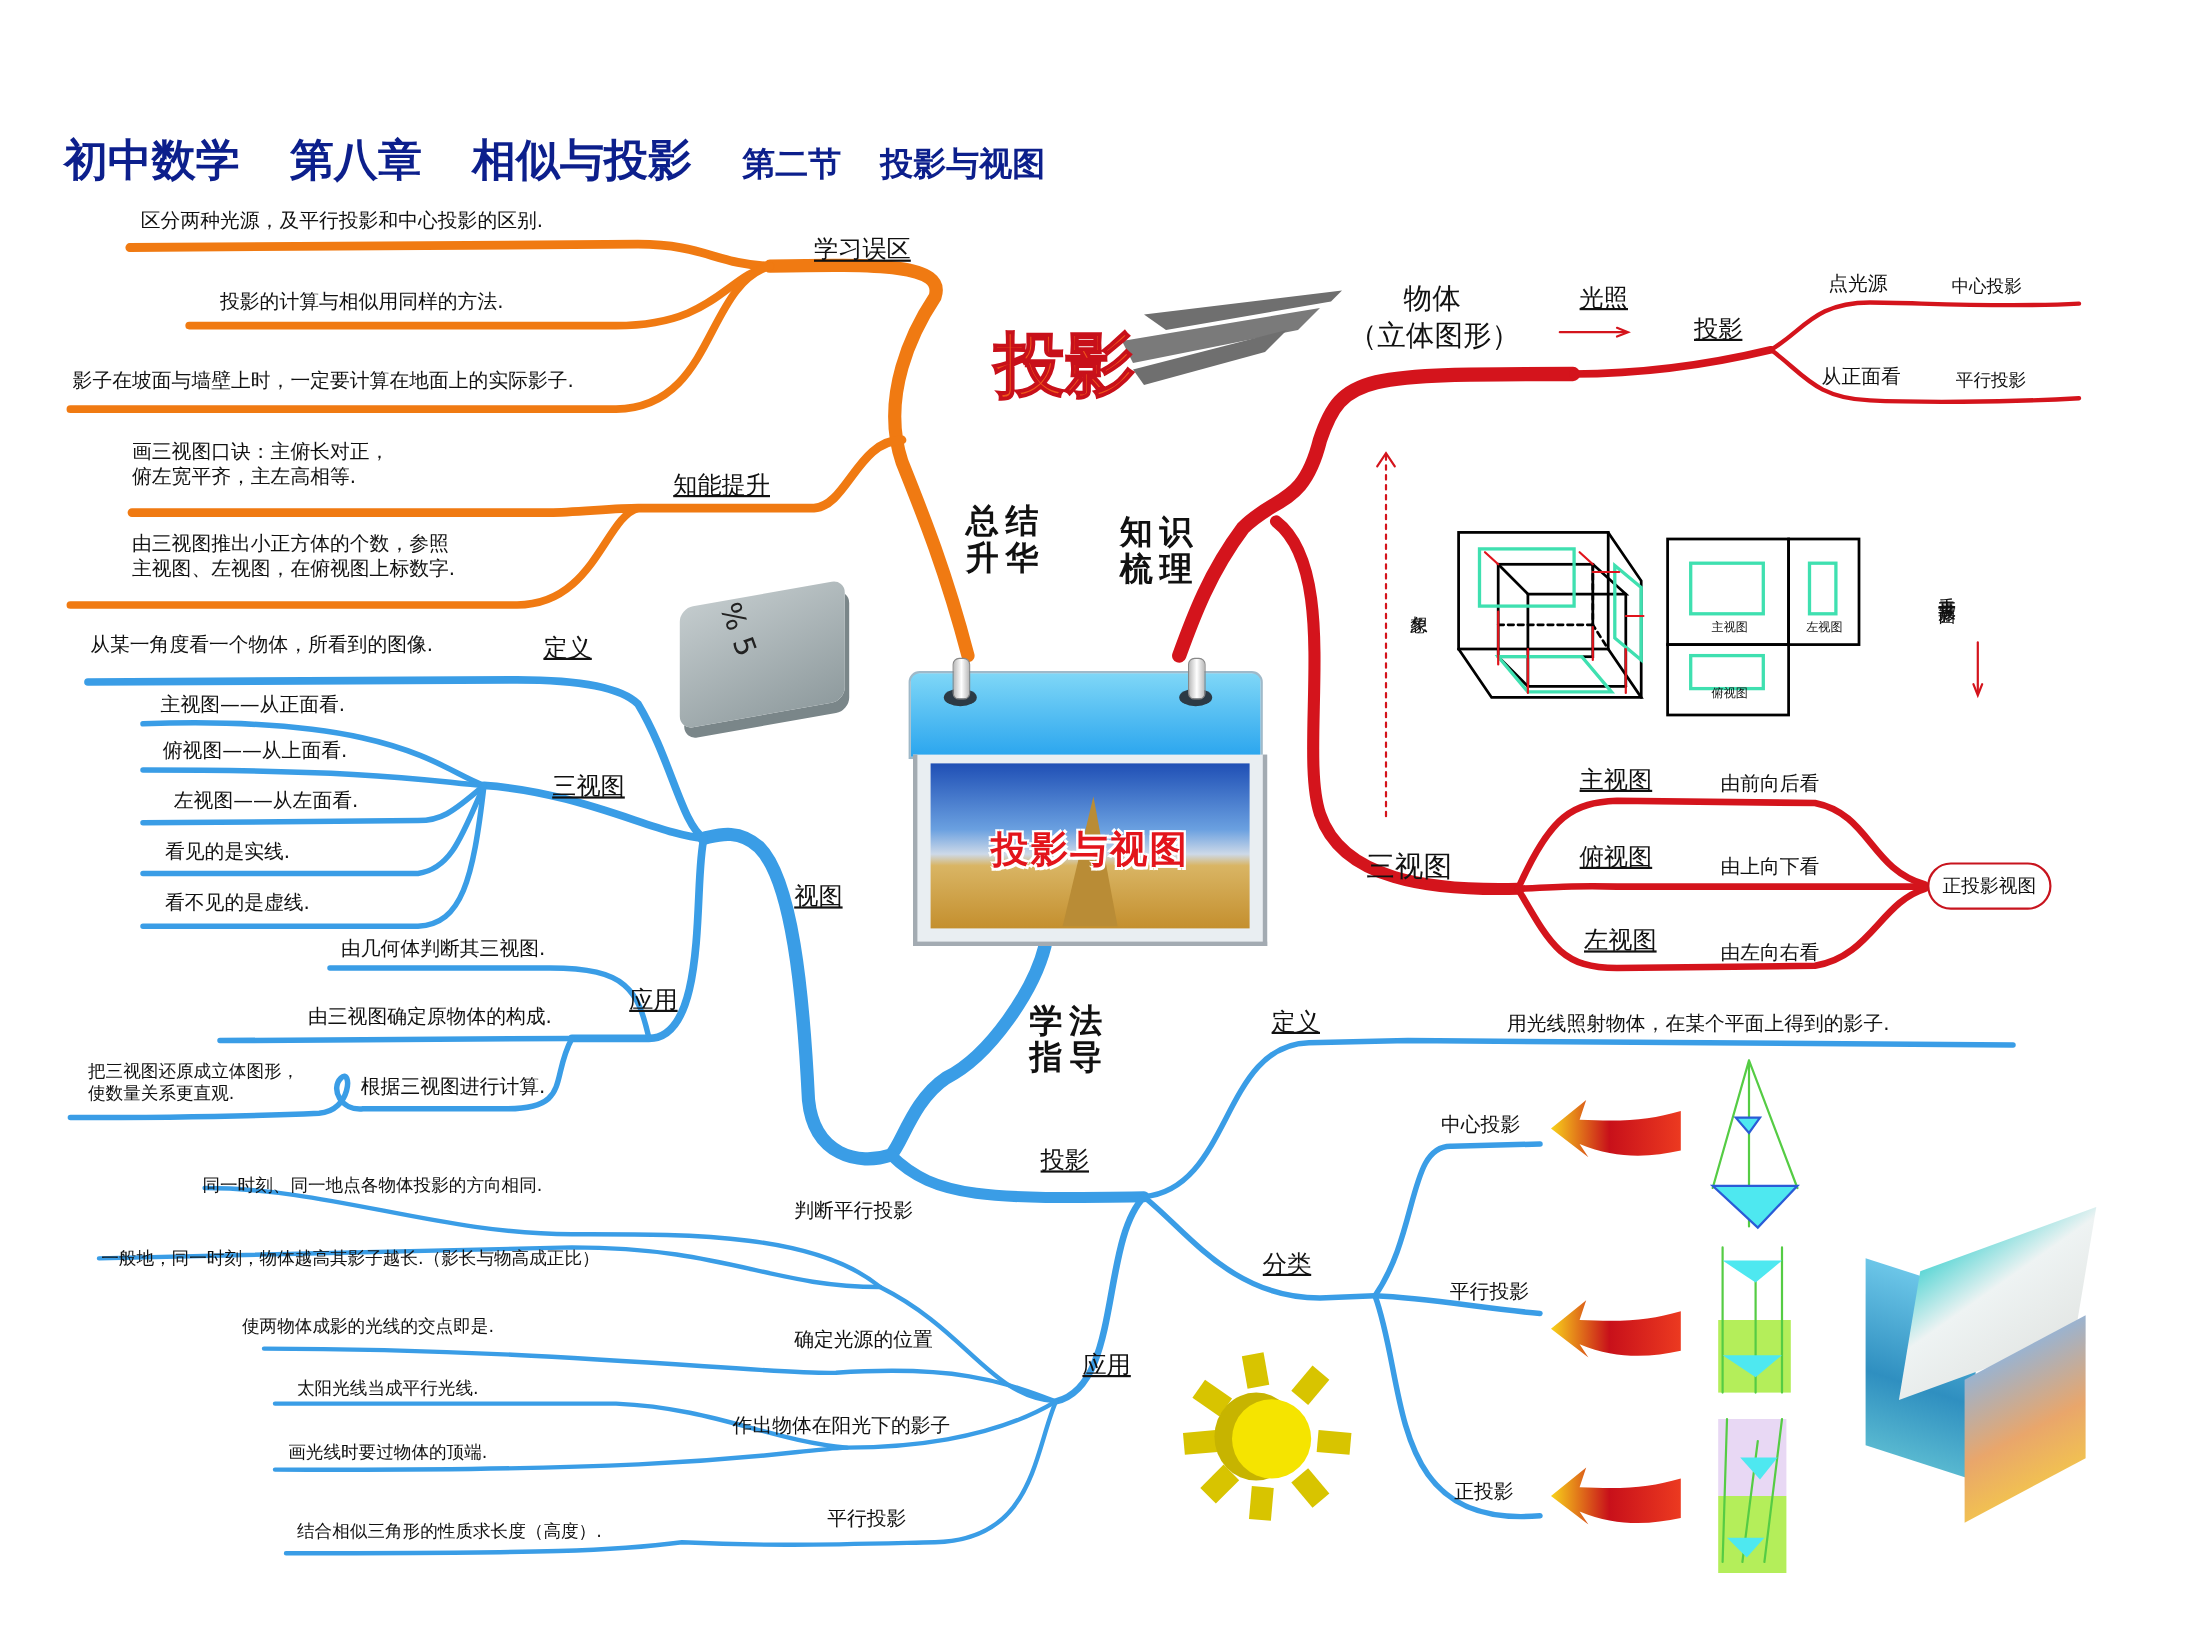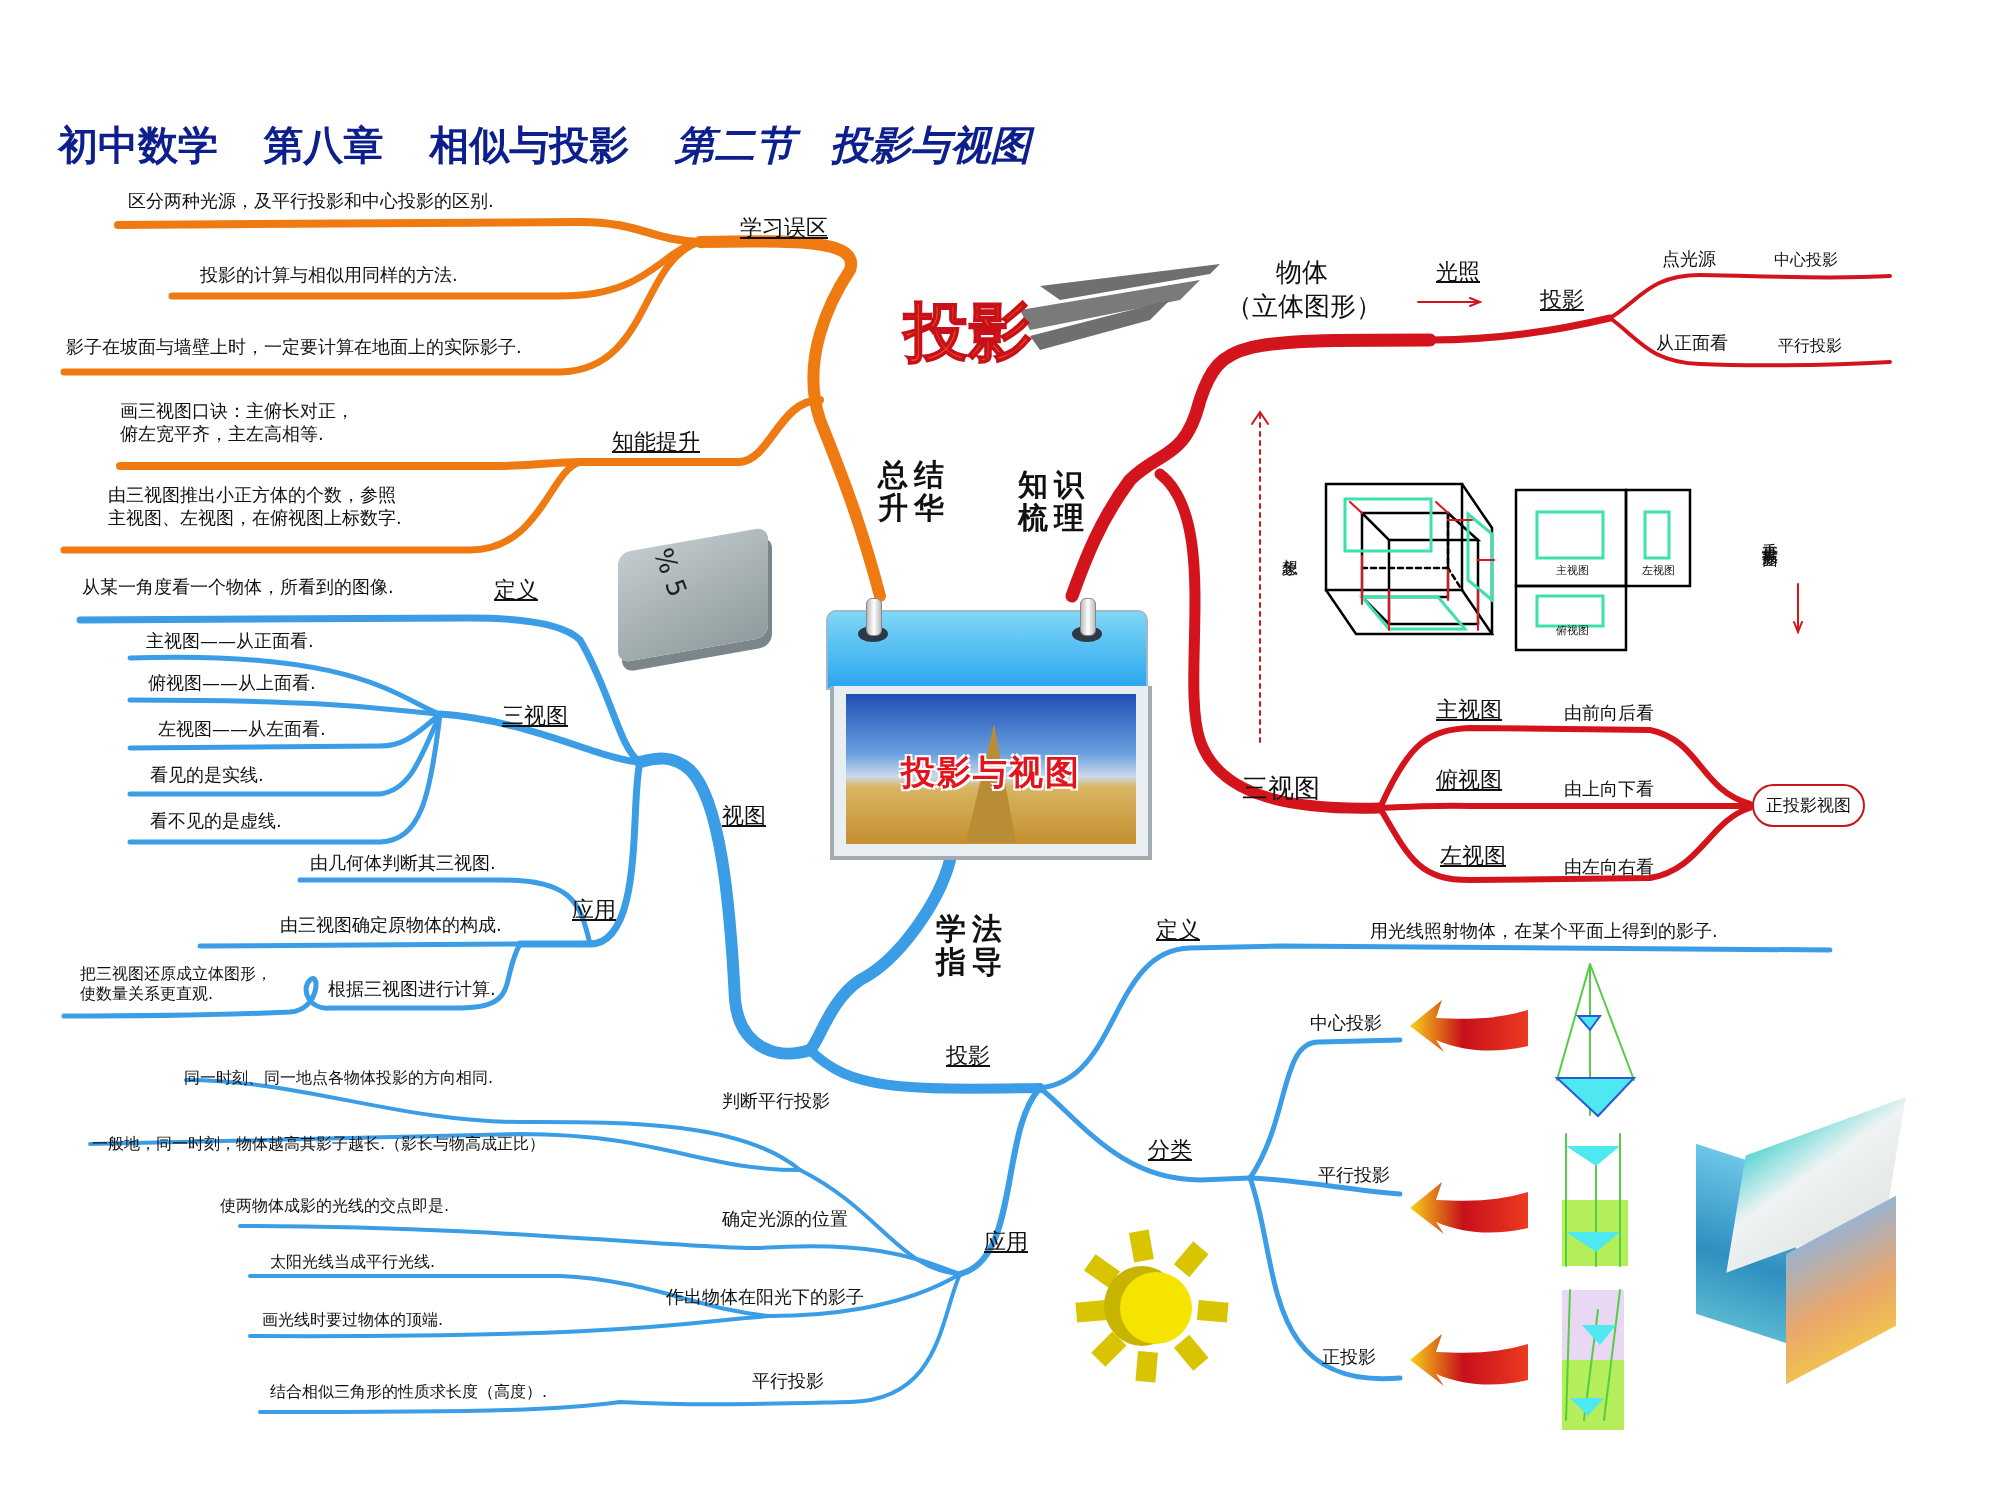--- a/index.html
+++ b/index.html
@@ -1,20 +1,20 @@
 <!DOCTYPE html>
 <html><head>
 <meta charset="utf-8">
 <style>
   html,body{margin:0;padding:0;background:#ffffff;}
   body{width:2000px;height:1486px;position:relative;overflow:hidden;font-family:"DejaVu Sans","Liberation Sans",sans-serif;color:#111;}
   #canvas{position:absolute;left:0;top:0;width:2000px;height:1486px;}
   .title{position:absolute;left:58px;top:118px;color:#0c1f8c;font-weight:bold;font-family:"DejaVu Sans",sans-serif;white-space:nowrap;}
   .title .big{font-size:40px;margin-right:40px;}
-  .title .small{font-size:40px;margin-right:30px;font-style:italic;}
+  .title .small{font-size:30px;margin-right:30px;}
   .lbl{position:absolute;white-space:nowrap;line-height:1.25;}
   .leaf{font-size:18px;}
   .node{font-size:22px;text-decoration:underline;}
   .major{font-size:30px;font-weight:bold;line-height:1.1;letter-spacing:6px;}
   .red-big{font-size:26px;}
   .small{font-size:11px;}
   .vert{writing-mode:vertical-rl;font-size:16px;letter-spacing:2px;}
   .pill{position:absolute;border:2px solid #c8141e;border-radius:24px;padding:8px 12px;font-size:17px;background:#fff;}
   .cal{position:absolute;left:826px;top:598px;width:322px;height:260px;}
   .cal .top{position:absolute;left:0;top:12px;width:318px;height:76px;background:linear-gradient(#7fd7f7,#2aa5ee);border-radius:10px 10px 0 0;border:2px solid #9fb9c9;}
@@ -236,21 +236,21 @@
 
 <div class="lbl node" style="left:740px;top:214px">学习误区</div>
 <div class="lbl leaf" style="left:128px;top:190px">区分两种光源，及平行投影和中心投影的区别.</div>
 <div class="lbl leaf" style="left:200px;top:264px">投影的计算与相似用同样的方法.</div>
 <div class="lbl leaf" style="left:66px;top:336px">影子在坡面与墙壁上时，一定要计算在地面上的实际影子.</div>
 <div class="lbl node" style="left:612px;top:428px">知能提升</div>
 <div class="lbl leaf" style="left:120px;top:400px">
   <div>画三视图口诀：主俯长对正，</div>
     <div>俯左宽平齐，主左高相等.</div>
 </div>
-<div class="lbl leaf" style="left:108px;top:484px">
+<div class="lbl leaf" style="left:120px;top:484px">
   <div>由三视图推出小正方体的个数，参照</div>
     <div>主视图、左视图，在俯视图上标数字.</div>
 </div>
 
 <div class="lbl red-big" style="left:1276px;top:256px">物体</div>
 <div class="lbl red-big" style="left:1226px;top:290px">（立体图形）</div>
 <div class="lbl node" style="left:1436px;top:258px">光照</div>
 <div class="lbl node" style="left:1540px;top:286px">投影</div>
 <div class="lbl leaf" style="left:1662px;top:248px">点光源</div>
 <div class="lbl" style="left:1774px;top:250px;font-size:16px">中心投影</div>

